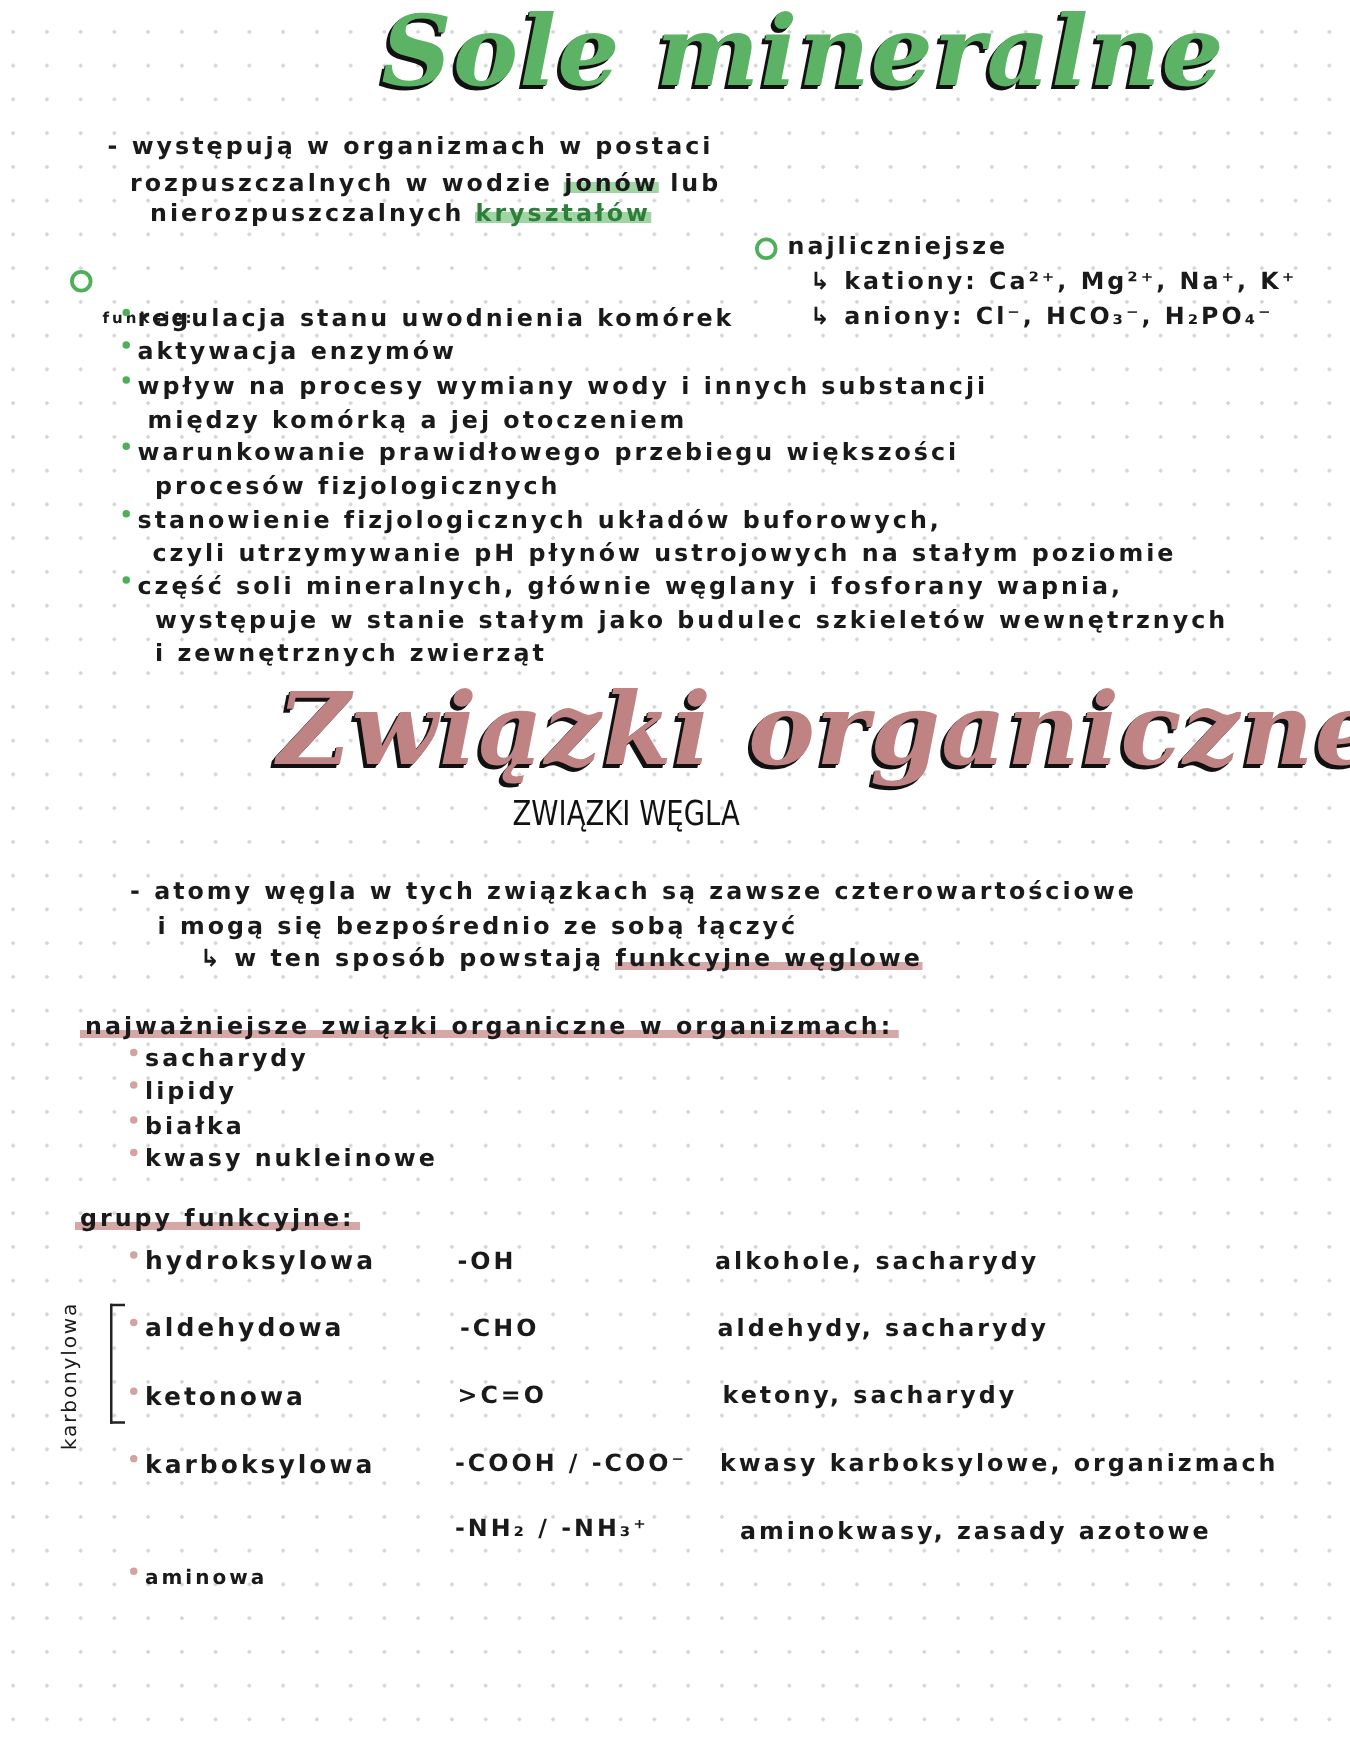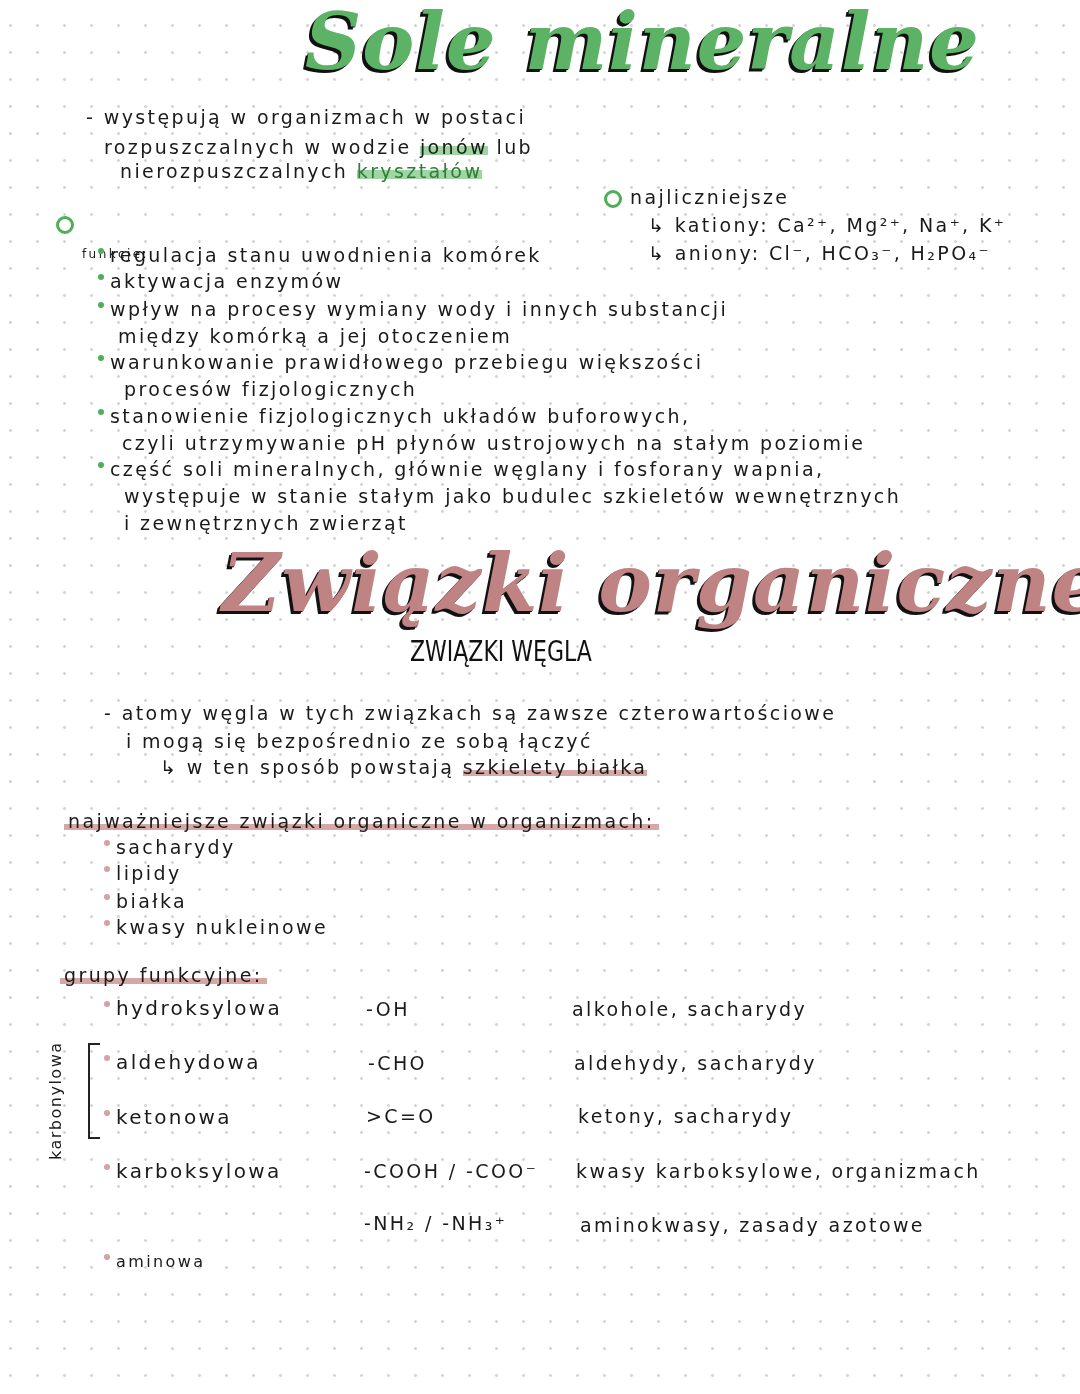--- a/index.html
+++ b/index.html
@@ -7,21 +7,21 @@
     background-image:radial-gradient(circle,#d4d4d4 1.2px,transparent 1.6px);
     background-size:27px 27px;background-position:24px 12px;
     font-family:"DejaVu Sans",sans-serif;color:#1a1a1a;}
   .abs{position:absolute;}
   .title{font-family:"DejaVu Serif",serif;font-style:italic;font-weight:bold;white-space:nowrap;letter-spacing:1px;}
   .title-green{color:#5cb366;font-size:78px;left:305px;top:-4px;
     text-shadow:-3px 3px 0 #111, -1px 1px 0 #111;}
   .title-rose{color:#c08383;font-size:80px;left:222px;top:536px;
     text-shadow:-3px 3px 0 #111, -1px 1px 0 #111;}
   .subtitle{font-family:"DejaVu Sans",sans-serif;font-size:22px;letter-spacing:0px;left:410px;top:636px;transform:scaleY(1.25);transform-origin:left top;color:#111;}
-  .line{position:absolute;font-size:19px;letter-spacing:2.4px;white-space:nowrap;font-weight:normal;}
+  .line{position:absolute;font-size:19px;letter-spacing:2.4px;white-space:nowrap;font-weight:bold;}
   .hl-green{background:linear-gradient(transparent 45%,#9ed5a2 45%,#9ed5a2 85%,transparent 85%);}
   .green-text{color:#2f7d3a;}
   .ul-rose{background:linear-gradient(transparent 62%,#d6a7a7 62%,#d6a7a7 92%,transparent 92%);}
   .circle{position:absolute;width:12px;height:12px;border:3px solid #4fae5a;border-radius:50%;}
   .dot{display:inline-block;width:6px;height:6px;border-radius:50%;margin-right:6px;vertical-align:middle;position:relative;top:-6px;}
   .dot-g{background:#4fae5a;}
   .dot-r{background:#d3a2a2;}
   .bracket{position:absolute;left:88px;top:1043px;width:10px;height:92px;border:2px solid #222;border-right:none;}
   .vlabel{position:absolute;left:46px;top:1160px;transform:rotate(-90deg);transform-origin:left top;font-size:16px;letter-spacing:1.5px;}
 </style>
@@ -63,21 +63,21 @@
 <div class="line" style="left:98px;top:458px;"><span class="dot dot-g"></span><span>część soli mineralnych, głównie węglany i fosforany wapnia,</span></div>
 <div class="line" style="left:124px;top:485px;">występuje w stanie stałym jako budulec szkieletów wewnętrznych</div>
 <div class="line" style="left:124px;top:512px;">i zewnętrznych zwierząt</div>
 
 <div class="abs title title-rose">Związki organiczne</div>
 <div class="abs subtitle">ZWIĄZKI WĘGLA</div>
 
 <div class="line" style="left:104px;top:702px;">- atomy węgla w tych związkach są zawsze czterowartościowe</div>
 <div class="line" style="left:126px;top:730px;">i mogą się bezpośrednio ze sobą łączyć</div>
 <div class="line" style="left:160px;top:756px;">
-  <span>↳ w ten sposób powstają </span><span class="ul-rose">szkielety białka</span>
+  <span>↳ w ten sposób powstają </span><span class="ul-rose">funkcyjne węglowe</span>
 </div>
 
 <div class="line ul-rose" style="left:64px;top:810px;padding:0 4px;">najważniejsze związki organiczne w organizmach:</div>
 <div class="line" style="left:104px;top:836px;"><span class="dot dot-r"></span><span>sacharydy</span></div>
 <div class="line" style="left:104px;top:862px;"><span class="dot dot-r"></span><span>lipidy</span></div>
 <div class="line" style="left:104px;top:890px;"><span class="dot dot-r"></span><span>białka</span></div>
 <div class="line" style="left:104px;top:916px;"><span class="dot dot-r"></span><span>kwasy nukleinowe</span></div>
 
 <div class="line ul-rose" style="left:60px;top:964px;padding:0 4px;">grupy funkcyjne:</div>
 
@@ -96,14 +96,14 @@
   <div class="line" style="left:104px;top:1105px;font-size:20px;"><span class="dot dot-r"></span><span>ketonowa</span></div>
   <div class="line" style="left:366px;top:1105px;">&gt;C=O</div>
   <div class="line" style="left:578px;top:1105px;">ketony, sacharydy</div>
 
   <div class="line" style="left:104px;top:1159px;font-size:20px;"><span class="dot dot-r"></span><span>karboksylowa</span></div>
   <div class="line" style="left:364px;top:1160px;">-COOH / -COO⁻</div>
   <div class="line" style="left:576px;top:1160px;">kwasy karboksylowe, organizmach</div>
 
   <div class="line" style="left:104px;top:1252px;font-size:16px;"><span class="dot dot-r"></span><span>aminowa</span></div>
   <div class="line" style="left:364px;top:1212px;">-NH₂ / -NH₃⁺</div>
-  <div class="line" style="left:580px;top:1214px;text-align:center;">aminokwasy, zasady azotowe</div>
+  <div class="line" style="left:592px;top:1214px;text-align:center;">aminokwasy, zasady azotowe</div>
 </div>
 
 </body></html>

